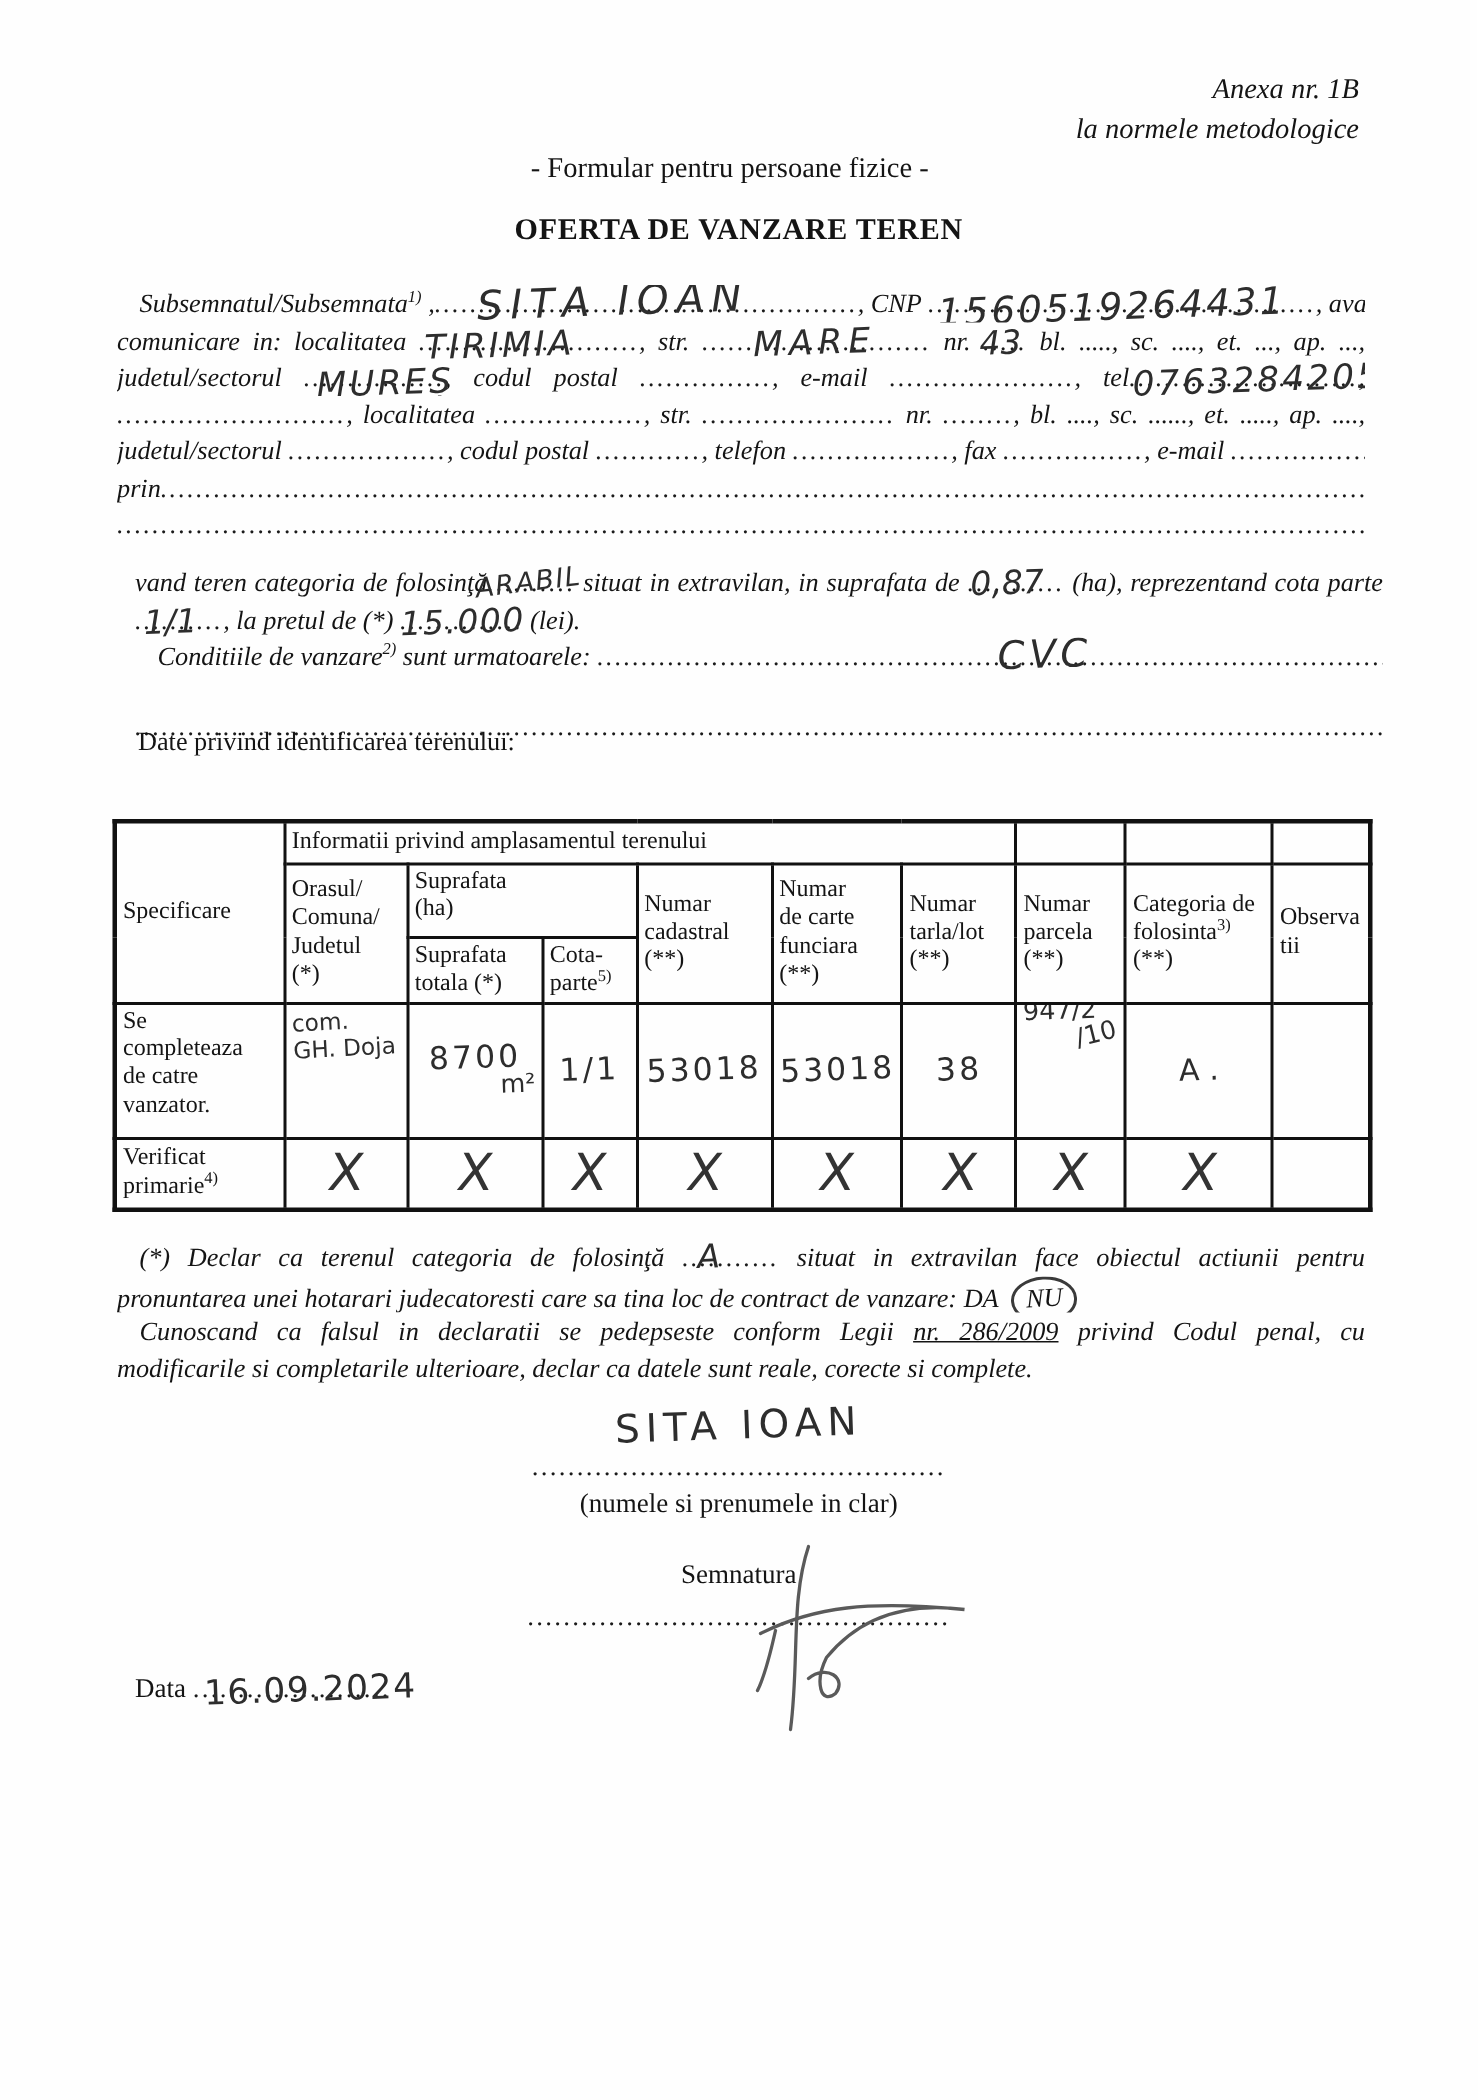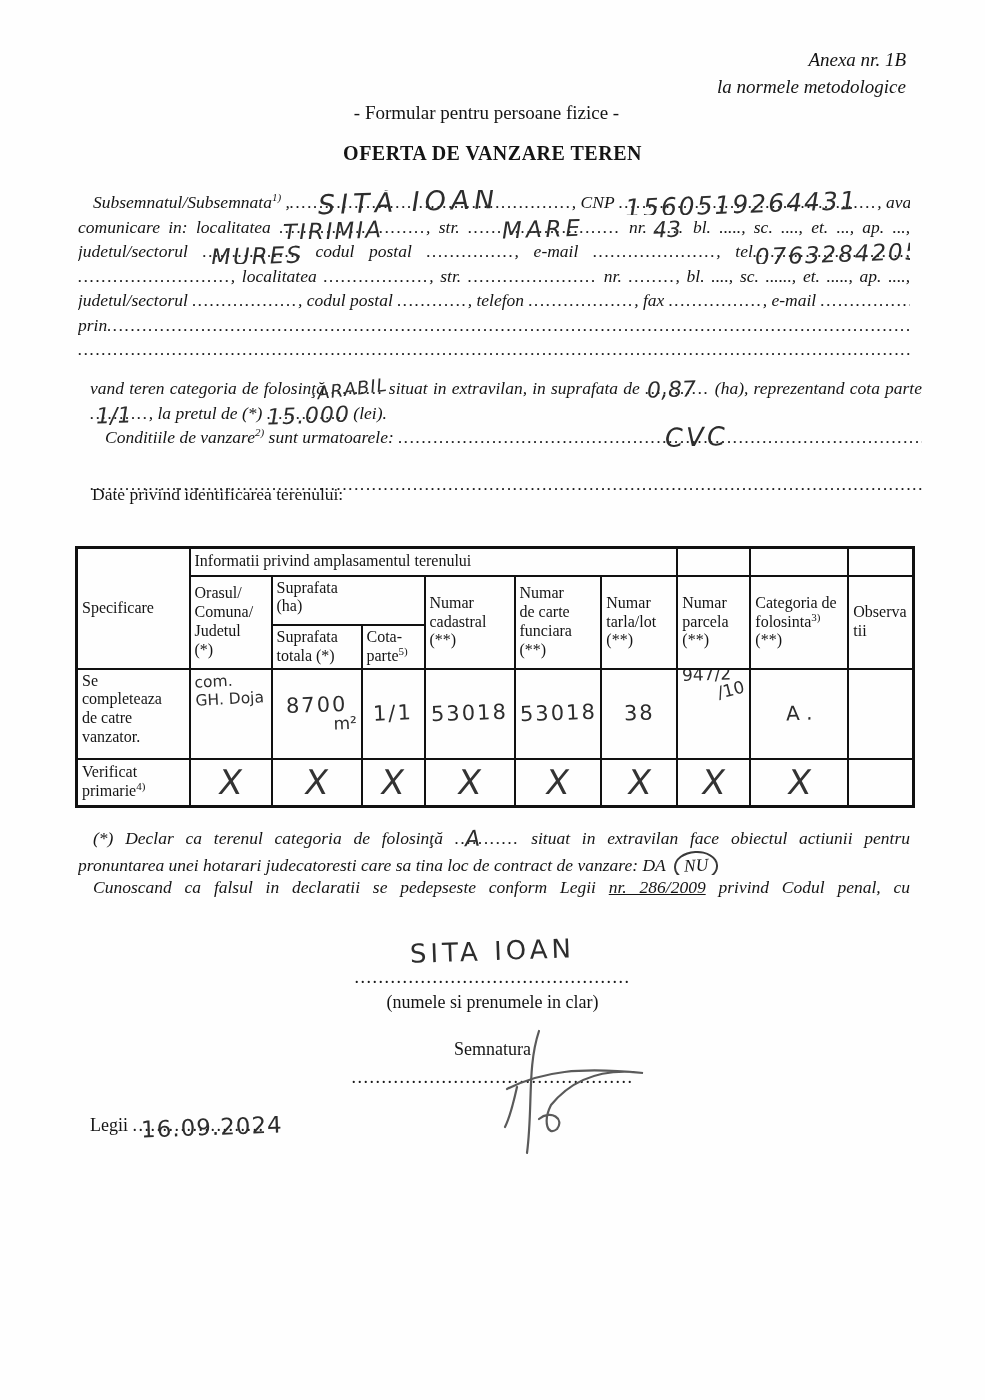--- a/index.html
+++ b/index.html
@@ -185,34 +185,35 @@
       <td class="c"><span class="xmark">X</span></td>
       <td><span></span></td>
     </tr>
   </tbody>
     </table>
 
   <div class="decl">
     <div class="line fill ind"><span>(*) Declar ca terenul categoria de folosinţă </span><span class="blank"><span class="dots">...........</span><span class="hw o-a">A</span></span><span> situat in extravilan face obiectul actiunii pentru</span></div>
     <div class="line"><span>pronuntarea unei hotarari judecatoresti care sa tina loc de contract de vanzare:  DA </span><span class="circled">NU</span></div>
     <div class="line fill ind"><span>Cunoscand ca falsul in declaratii se pedepseste conform Legii </span><span class="law">nr. 286/2009</span><span> privind Codul penal, cu</span></div>
+    <div class="line"><span>modificarile si completarile ulterioare, declar ca datele sunt reale, corecte si complete.</span></div>
   </div>
 
   <div class="sig">
     <div class="sig-name"><span class="hw">SITA IOAN</span></div>
     <div class="sig-dots"><span class="dots">..............................................</span></div>
     <div class="sig-caption">(numele si prenumele in clar)</div>
     <div class="sig-label">
       <span>Semnatura</span>
       <svg class="scribble" width="200" height="130" viewBox="0 0 200 130">
         <g fill="none" stroke="#5a5a5a" stroke-width="2.2" stroke-linecap="round">
           <path d="M92 4 C80 40, 86 80, 80 126"></path>
           <path d="M60 62 C96 44, 132 40, 196 46 C150 40, 122 56, 104 78 C96 94, 100 110, 110 102 C118 92, 104 82, 92 92"></path>
           <path d="M70 60 C66 78, 62 92, 58 100"></path>
         </g>
       </svg>
     </div>
     <div class="sig-dots" style="margin-top:10px"><span class="dots">...............................................</span></div>
   </div>
 
-  <div class="date-line"><span>Legii </span><span class="blank"><span class="dots">......................</span><span class="hw o-date">16.09.2024</span></span></div>
+  <div class="date-line"><span>Data </span><span class="blank"><span class="dots">......................</span><span class="hw o-date">16.09.2024</span></span></div>
 
 </div>
 
 </body></html>

